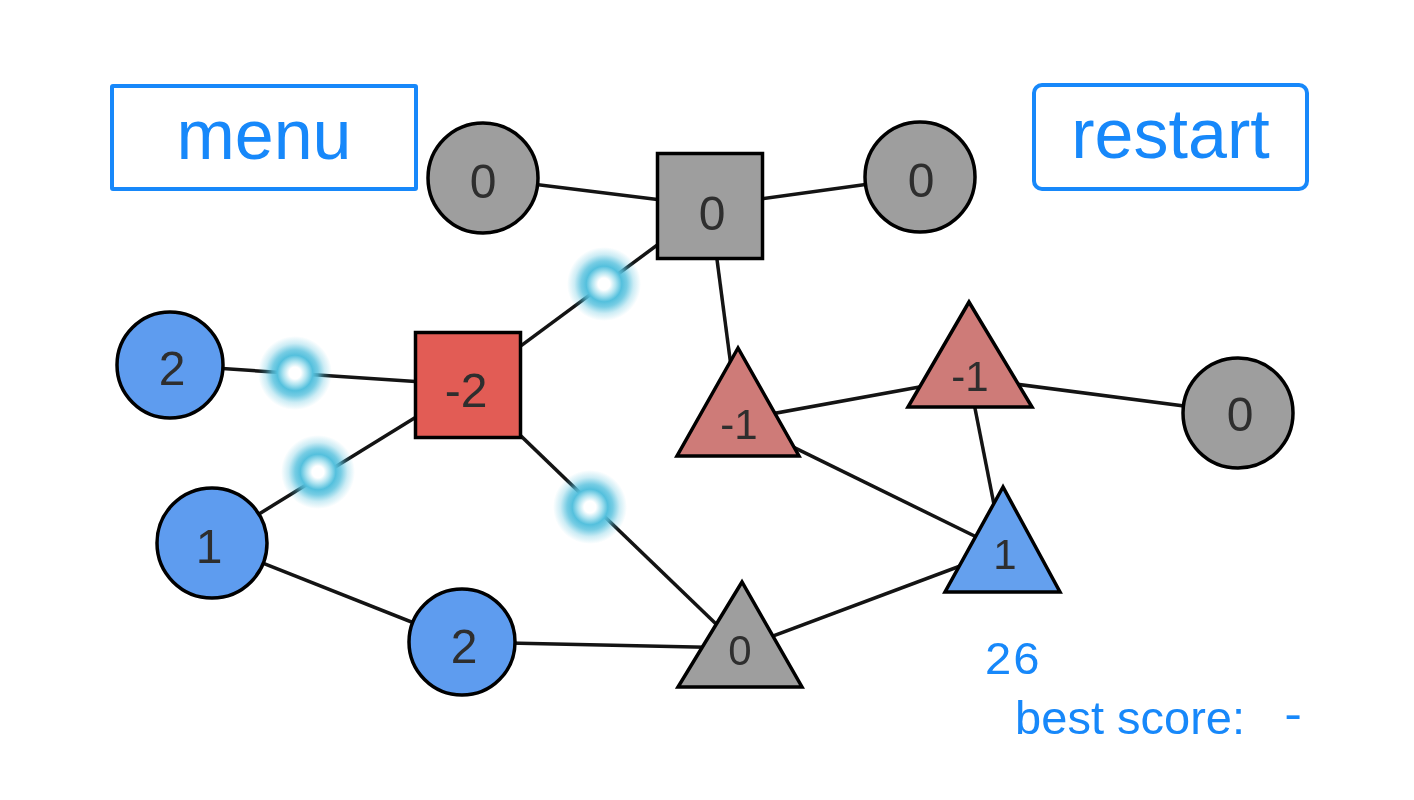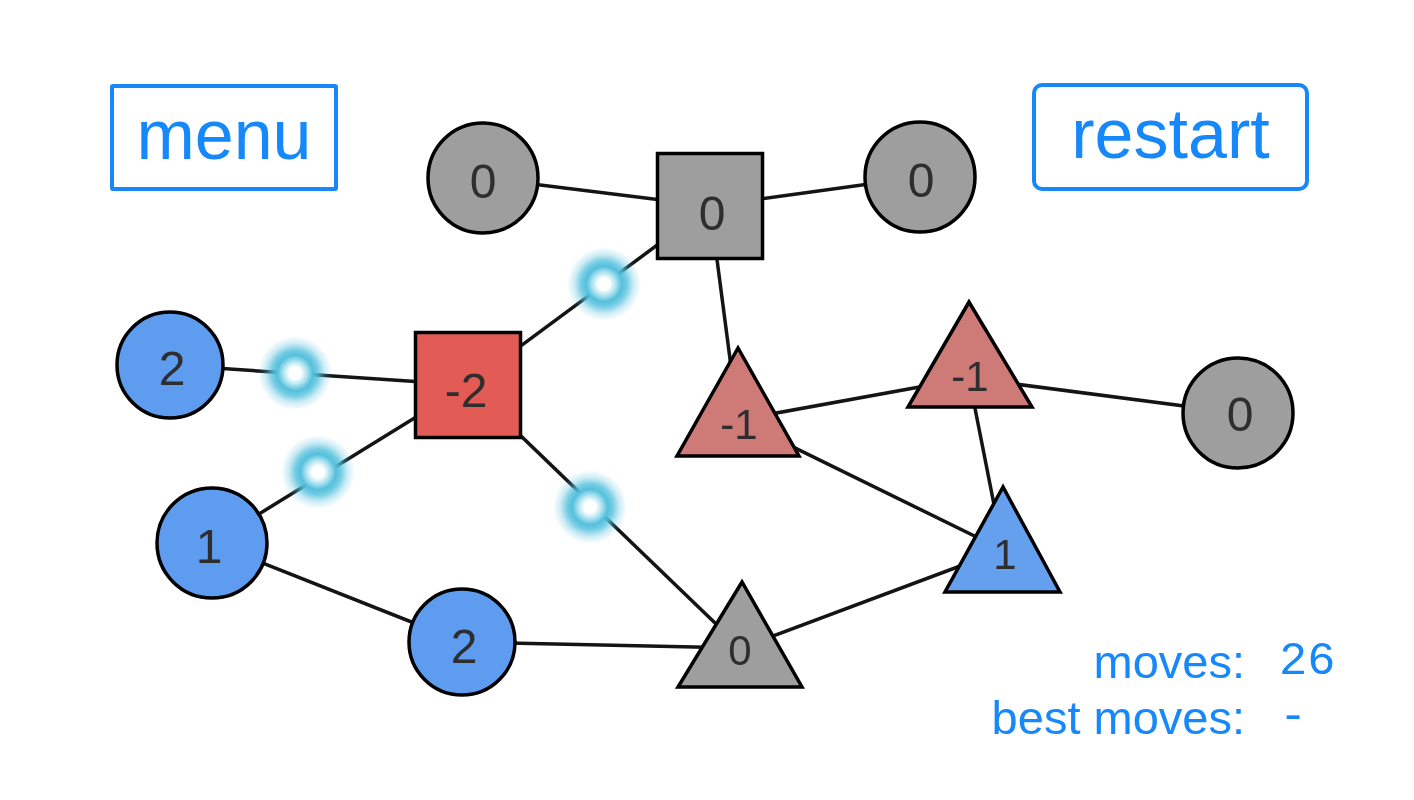--- a/index.html
+++ b/index.html
@@ -21,21 +21,21 @@
     border-radius: 3px;
     color: #1788fa;
     font-size: 70px;
     line-height: 1;
     background: #ffffff;
     cursor: pointer;
     user-select: none;
     padding-bottom: 6px;
     box-sizing: border-box;
   }
-  .btn-menu { left: 110px; top: 84px; width: 228px; height: 107px; text-align: center; }
+  .btn-menu { left: 110px; top: 84px; width: 308px; height: 107px; text-align: center; }
   .btn-restart { left: 1032px; top: 83px; width: 277px; height: 108px; border-radius: 10px; }
   .hud {
     position: absolute;
     left: 950px;
     top: 634px;
     width: 390px;
     color: #1788fa;
     font-size: 47px;
     line-height: 56px;
   }
@@ -140,22 +140,21 @@
         </g>
       </g>
   </svg>
 
   <div class="btn btn-menu">menu</div>
 
   <div class="btn btn-restart">restart</div>
 
   <div class="hud">
     <div class="hud-row">
-      <span class="hud-label">moves:</span>
       <span class="hud-value">26</span>
     </div>
     <div class="hud-row">
-      <span class="hud-label">best moves:</span>
+      <span class="hud-label">best score:</span>
       <span class="hud-value">-</span>
     </div>
   </div>
 
 </div>
 
 </body></html>

